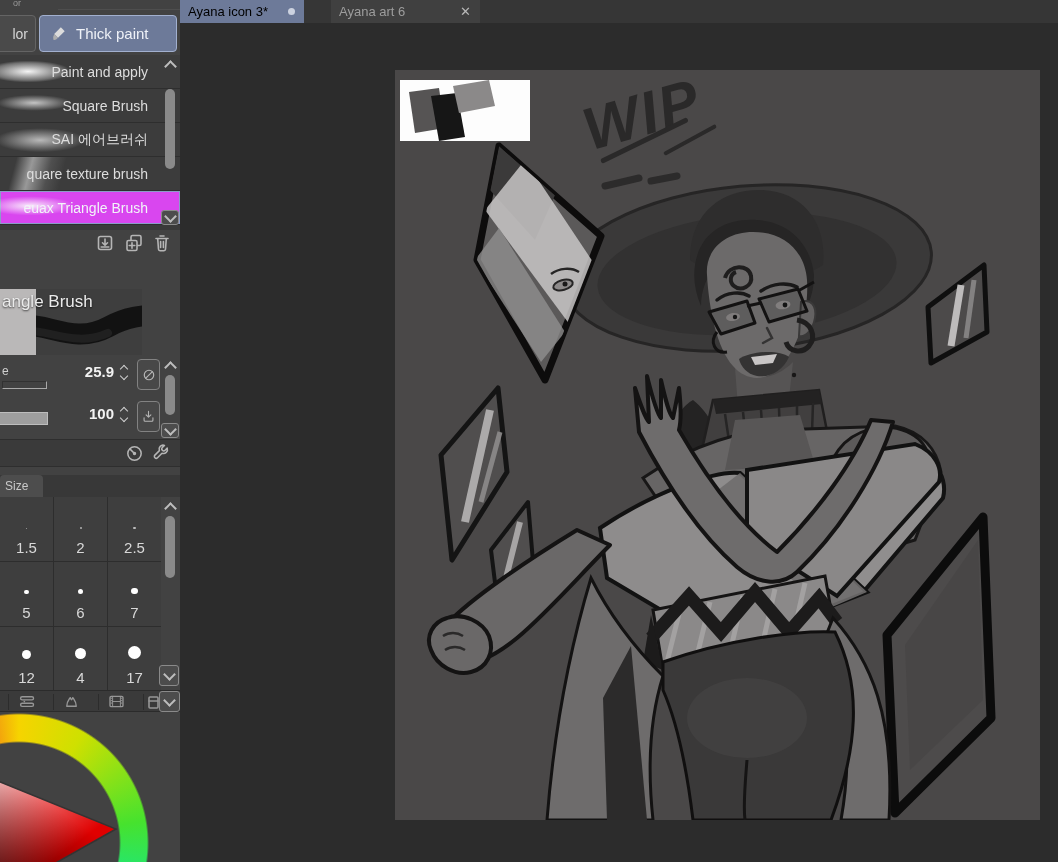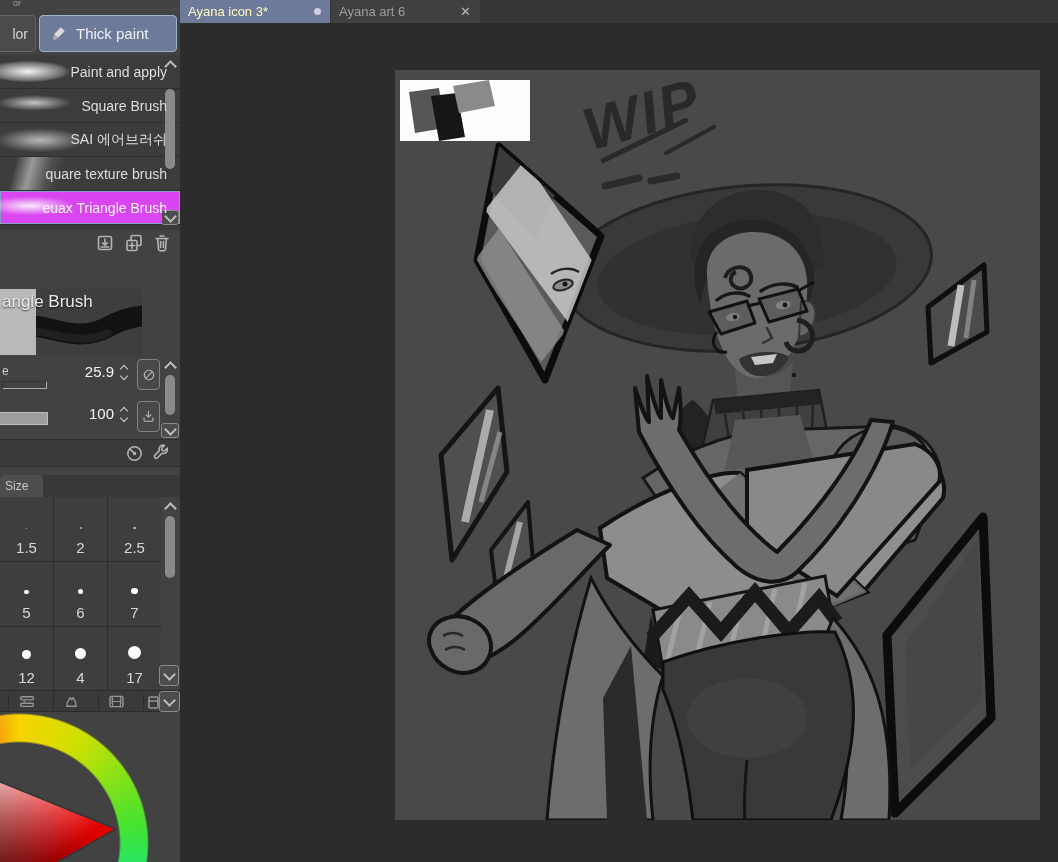--- a/index.html
+++ b/index.html
@@ -10,21 +10,21 @@
   .clip-head{left:13px;top:-2px;font-size:9px;color:#9a9a9a;}
   .hairline{left:58px;top:9px;width:122px;height:1px;background:#575757;opacity:.6;}
   .gtab{top:15px;height:37px;border-radius:4px;box-sizing:border-box;display:flex;align-items:center;}
   .gtab.cut{left:-10px;width:46px;background:#4a4a4a;border:1px solid #646464;justify-content:flex-end;
     padding-right:7px;color:#d6d6d6;font-size:14px;}
   .gtab.sel{left:39px;width:138px;background:#6d7a99;border:1px solid #a2b0cf;color:#eef1f7;
     font-size:15px;gap:8px;padding-left:9px;}
   
   #brush-list{left:0;top:55px;width:180px;height:175px;background:#3a3a3a;}
   .brow{position:relative;height:34px;border-bottom:1px solid #2e2e2e;background:#3c3c3c;
-    display:flex;align-items:center;justify-content:flex-end;padding-right:13px;box-sizing:border-box;}
+    display:flex;align-items:center;justify-content:flex-end;padding-right:32px;box-sizing:border-box;}
   .brow .blabel{font-size:14px;color:#dddddd;white-space:nowrap;position:relative;z-index:2;}
   .brow.sel{background:#d946ef;box-shadow:inset 0 0 0 1px #8b9cc7;}
   .brow.sel .blabel{color:#f2f4f9;}
   .smear{position:absolute;left:0;top:0;width:96px;height:100%;z-index:1;}
   .s1{background:radial-gradient(55px 14px at 28px 50%,rgba(255,255,255,.95),rgba(215,215,215,.35) 62%,transparent 78%);}
   .s2{background:radial-gradient(52px 11px at 34px 42%,rgba(230,230,230,.8),transparent 72%);}
   .s3{background:radial-gradient(56px 15px at 40px 52%,rgba(238,238,238,.7),transparent 80%);}
   .s4{background:linear-gradient(105deg,transparent 16%,rgba(228,228,228,.55) 32%,rgba(150,150,150,.22) 50%,transparent 64%);}
   .s5{background:radial-gradient(60px 13px at 30px 45%,rgba(252,252,252,.9),transparent 74%);}
   
@@ -36,21 +36,21 @@
   .sb-btn.boxed{box-sizing:border-box;border:1px solid #8a8a8a;background:#4c4c4c;border-radius:3px;}
   .sb-thumb{position:absolute;left:4px;width:10px;background:#8a8a8a;border-radius:6px;}
   
   .mini-tab-row{left:0;width:180px;background:#383838;}
   .mini-tab{position:absolute;background:#4a4a4a;border-radius:4px 4px 0 0;color:#c9c9c9;font-size:12px;
     display:flex;align-items:center;}
   
   #preview{left:0;top:289px;width:142px;height:66px;background:#3e3e3e;overflow:hidden;}
   #preview .lsw{position:absolute;left:0;top:0;width:36px;height:66px;background:#bab8b8;}
   #preview .pname{position:absolute;left:2px;top:3px;font-size:17px;color:#ebebeb;text-shadow:0 1px 2px rgba(0,0,0,.7);}
-  .pvalue{position:absolute;width:56px;text-align:right;font-size:15px;color:#f2f2f2;}
+  .pvalue{position:absolute;width:56px;text-align:right;font-size:15px;color:#f2f2f2;font-weight:bold;}
   .spin{position:absolute;width:16px;height:26px;display:flex;flex-direction:column;align-items:center;justify-content:center;gap:1px;}
   .spin .c{width:5px;height:5px;border-right:1.6px solid #cfcfcf;border-bottom:1.6px solid #cfcfcf;}
   .spin .cu{transform:rotate(-135deg);}
   .spin .cd{transform:rotate(45deg);}
   .auxbtn{position:absolute;width:23px;height:31px;box-sizing:border-box;border:1px solid #828282;
     border-radius:4px;background:#484848;display:flex;align-items:center;justify-content:center;}
   .mini-slider{position:absolute;box-sizing:border-box;}
   
   #size-grid{left:0;top:497px;width:161px;display:grid;grid-template-columns:53px 53px 53px;gap:1px;background:#2d2d2d;}
   .cell{height:64px;background:#3e3e3e;display:flex;flex-direction:column;align-items:center;justify-content:flex-end;padding-bottom:5px;box-sizing:border-box;}
@@ -318,21 +318,21 @@
       </linearGradient>
     </defs>
     <polygon points="-44,52 116,117 -42,206" fill="#e00000"></polygon>
     <polygon points="-44,52 116,117 -42,206" fill="url(#gw)"></polygon>
     <polygon points="-44,52 116,117 -42,206" fill="url(#gb)"></polygon>
     <polygon points="-44,52 116,117 -42,206" fill="none" stroke="#343434" stroke-width="1.5"></polygon>
   </svg>
 </div>
 
 <div id="tabbar" class="abs">
-  <div class="dtab" style="left:0;width:150px;background:#6d7a99;color:#fef9c3;">
+  <div class="dtab" style="left:0;width:124px;background:#6d7a99;color:#000000;">
     <span class="lbl">Ayana icon 3*</span>
     <span class="abs" style="right:9px;top:8px;width:7px;height:7px;border-radius:50%;background:#ccd2e0;"></span>
   </div>
   <div class="dtab" style="left:151px;width:149px;background:#404040;color:#9d9d9d;">
     <span class="lbl">Ayana art 6</span>
     <span class="abs" style="right:9px;top:0;color:#b8b8b8;">✕</span>
   </div>
 </div>
 
 <div id="workspace" class="abs">

